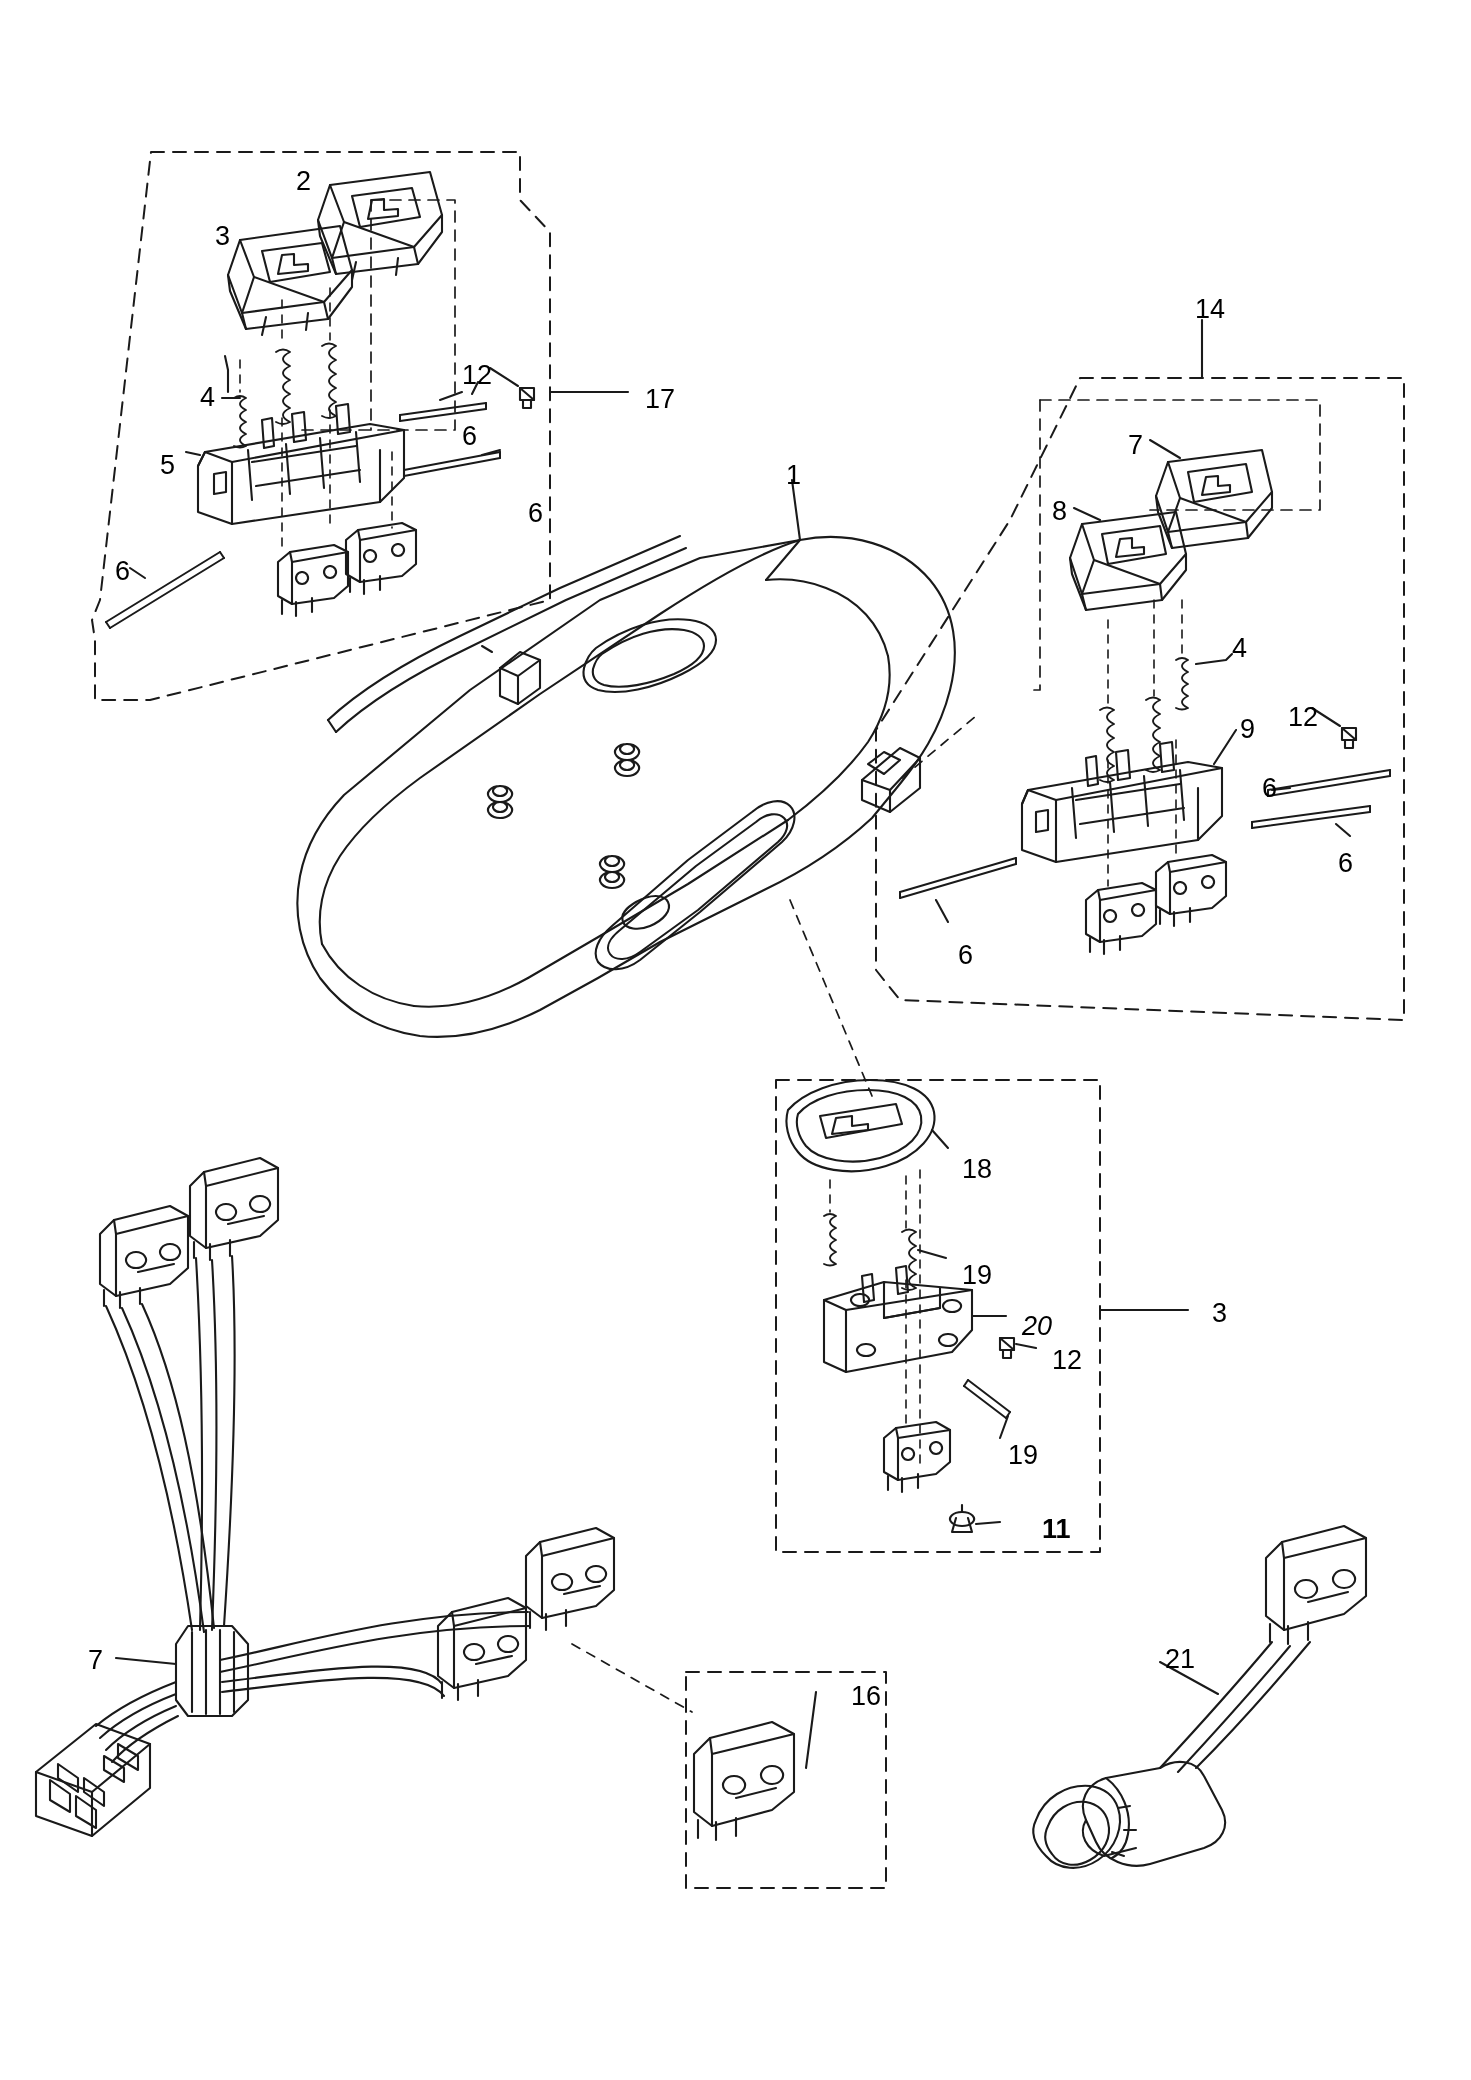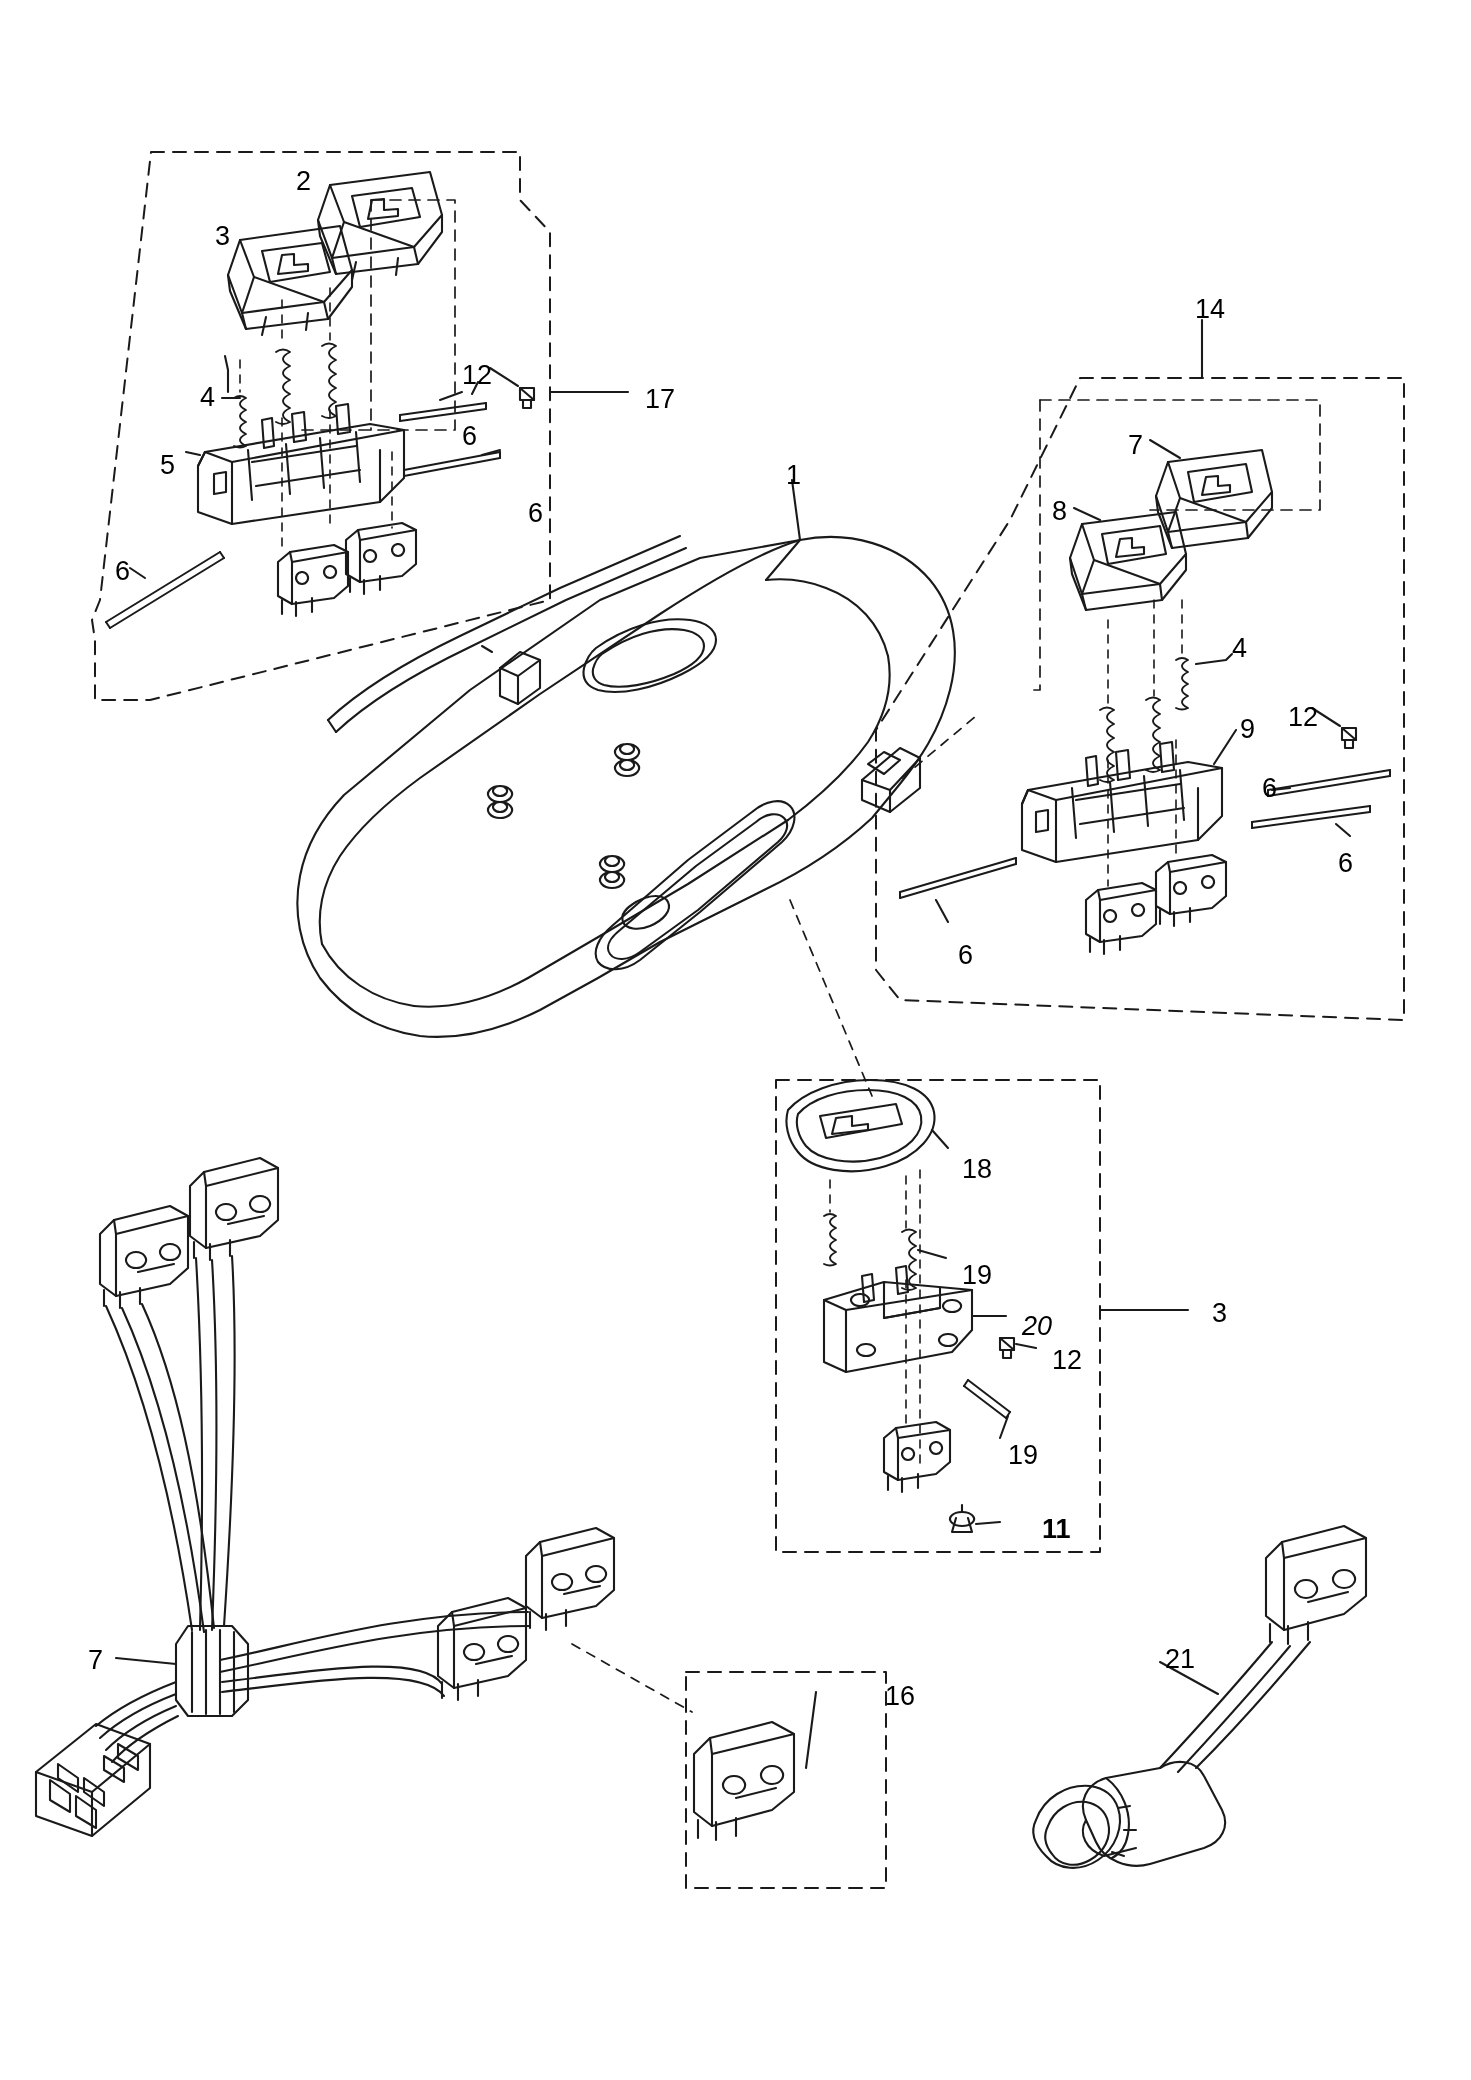--- a/index.html
+++ b/index.html
@@ -585,16 +585,16 @@
   <div class="callout" style="left:1338px;top:850px;">6</div>
   <div class="callout" style="left:958px;top:942px;">6</div>
   <div class="callout" style="left:962px;top:1156px;">18</div>
   <div class="callout" style="left:962px;top:1262px;">19</div>
   <div class="callout" style="left:1022px;top:1313px;font-style:italic;">20</div>
   <div class="callout" style="left:1212px;top:1300px;">3</div>
   <div class="callout" style="left:1052px;top:1347px;">12</div>
   <div class="callout" style="left:1008px;top:1442px;">19</div>
   <div class="callout" style="left:1042px;top:1516px;font-weight:bold;">11</div>
   <div class="callout" style="left:88px;top:1647px;">7</div>
-  <div class="callout" style="left:885px;top:1683px;text-align:right;">16</div>
+  <div class="callout" style="left:851px;top:1683px;text-align:right;">16</div>
   <div class="callout" style="left:1165px;top:1646px;">21</div>
 
 </div>
 
 </body></html>

